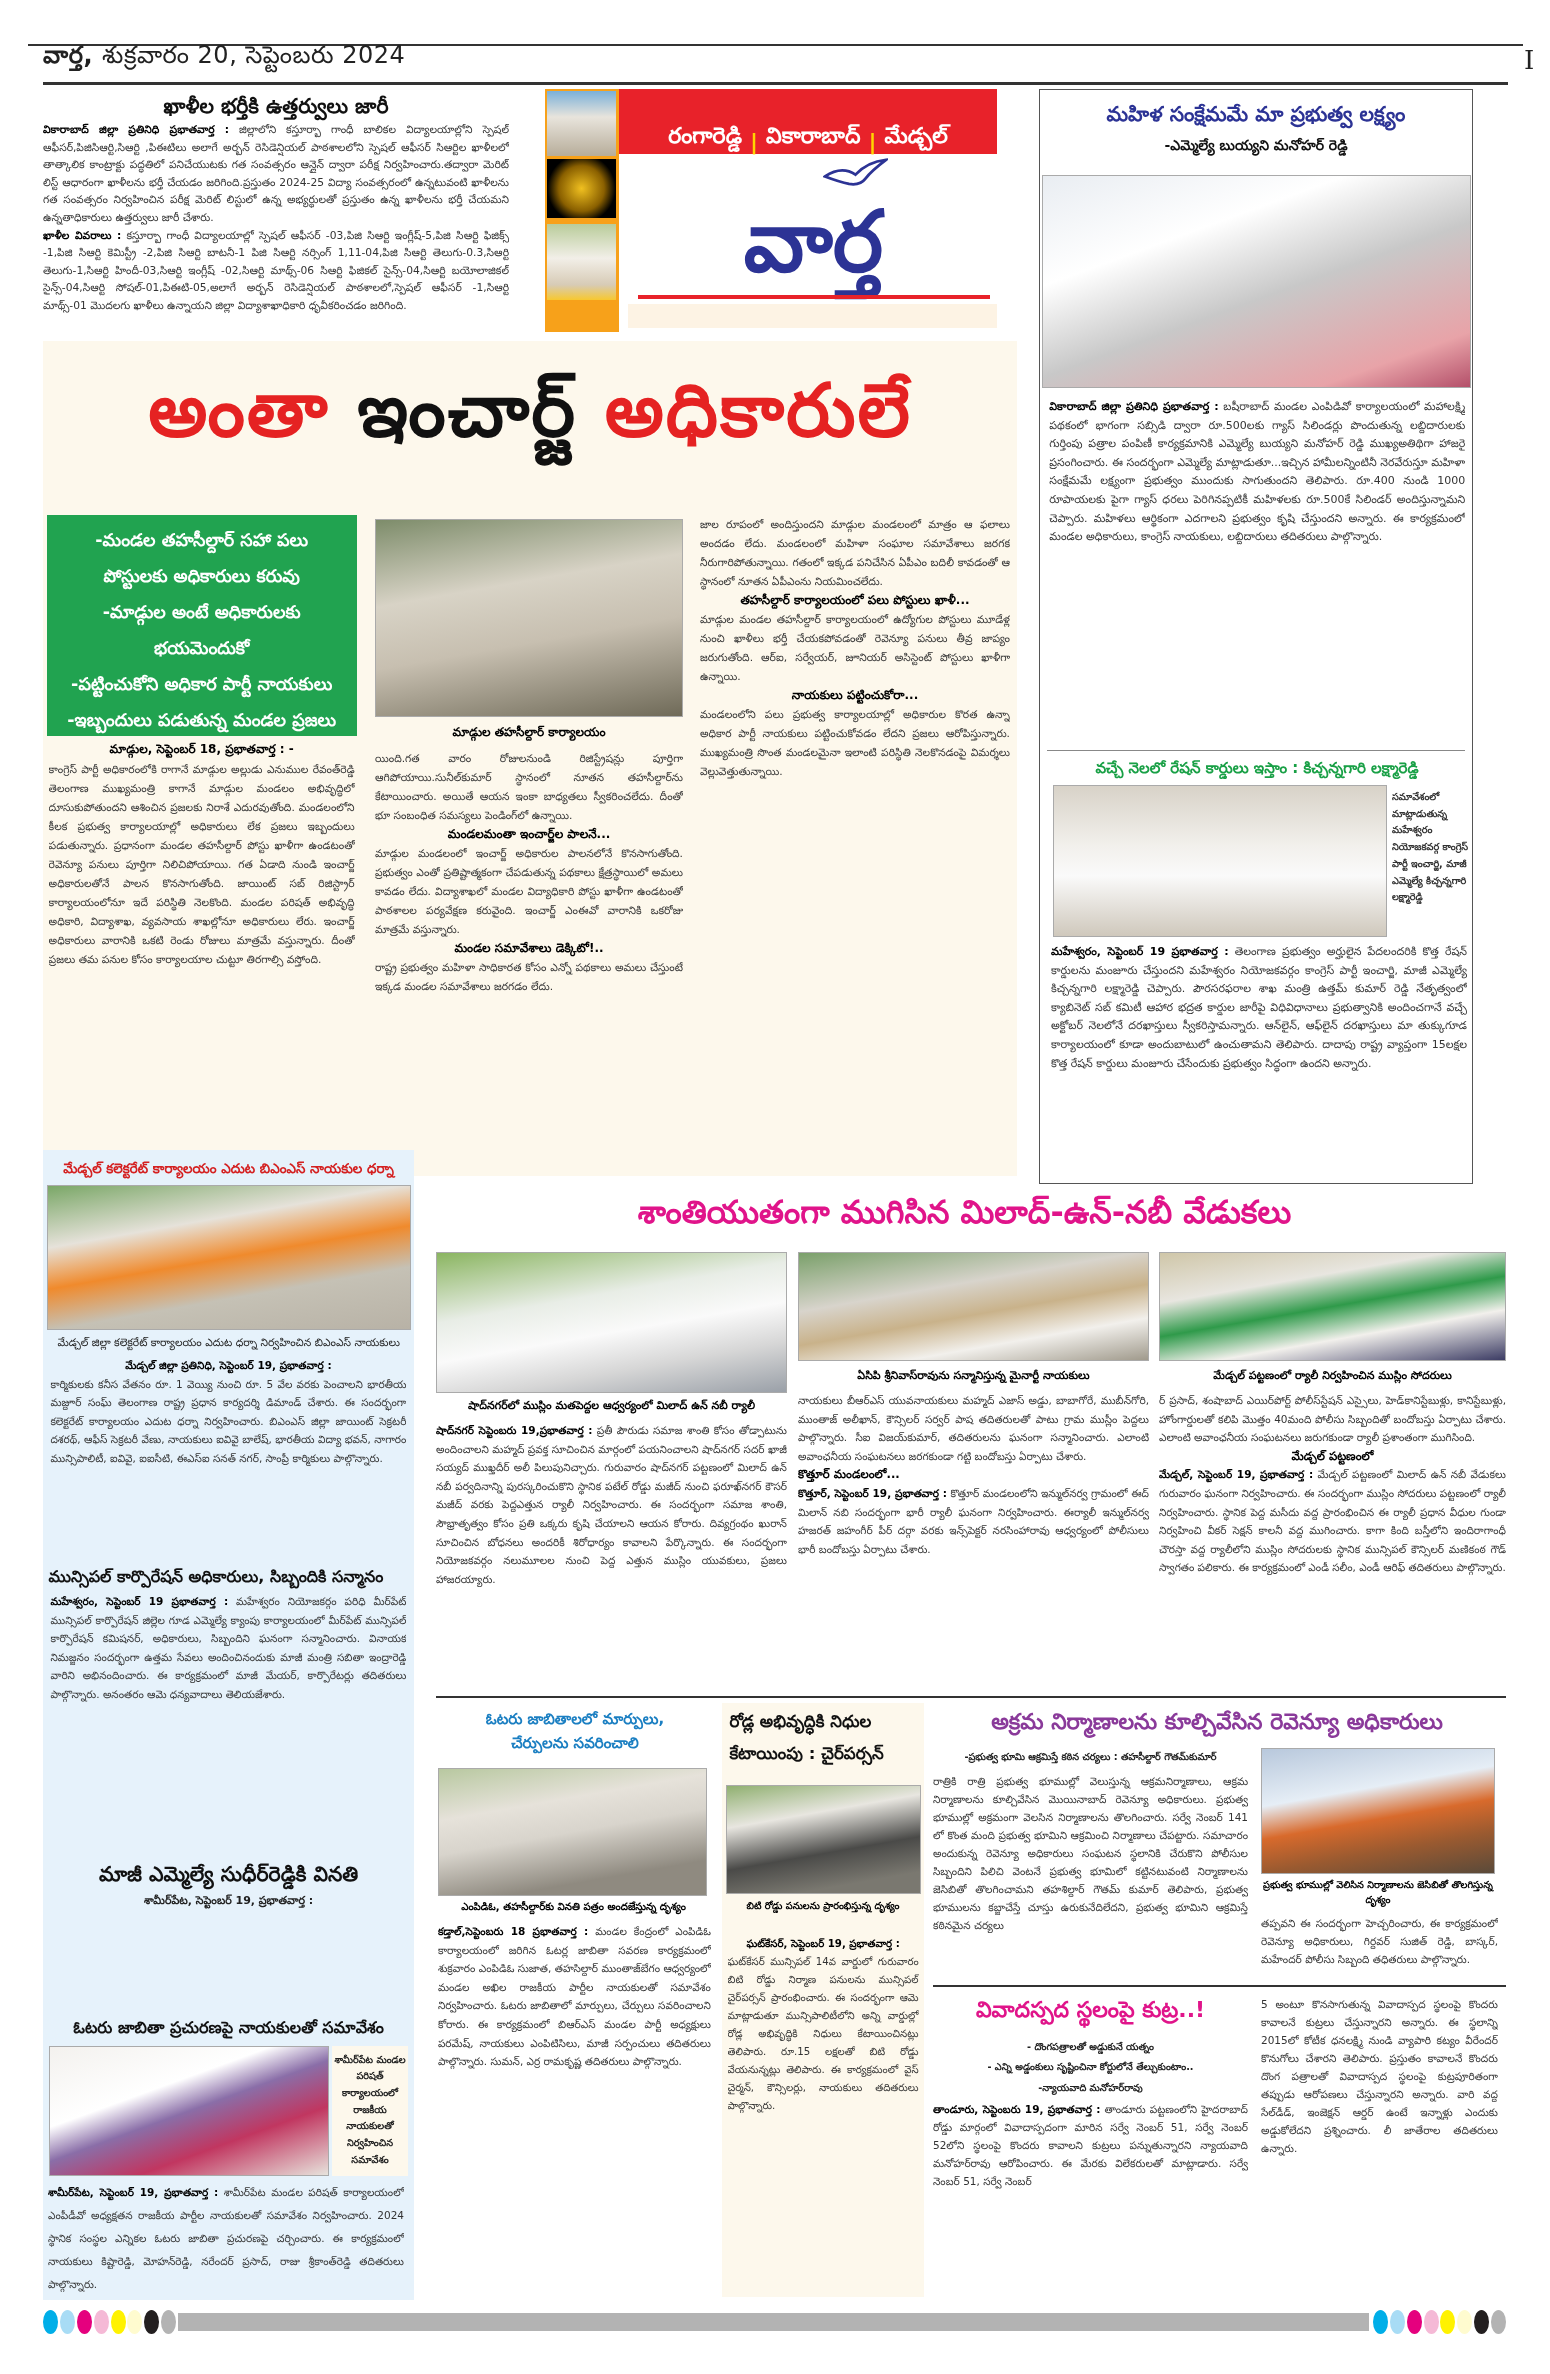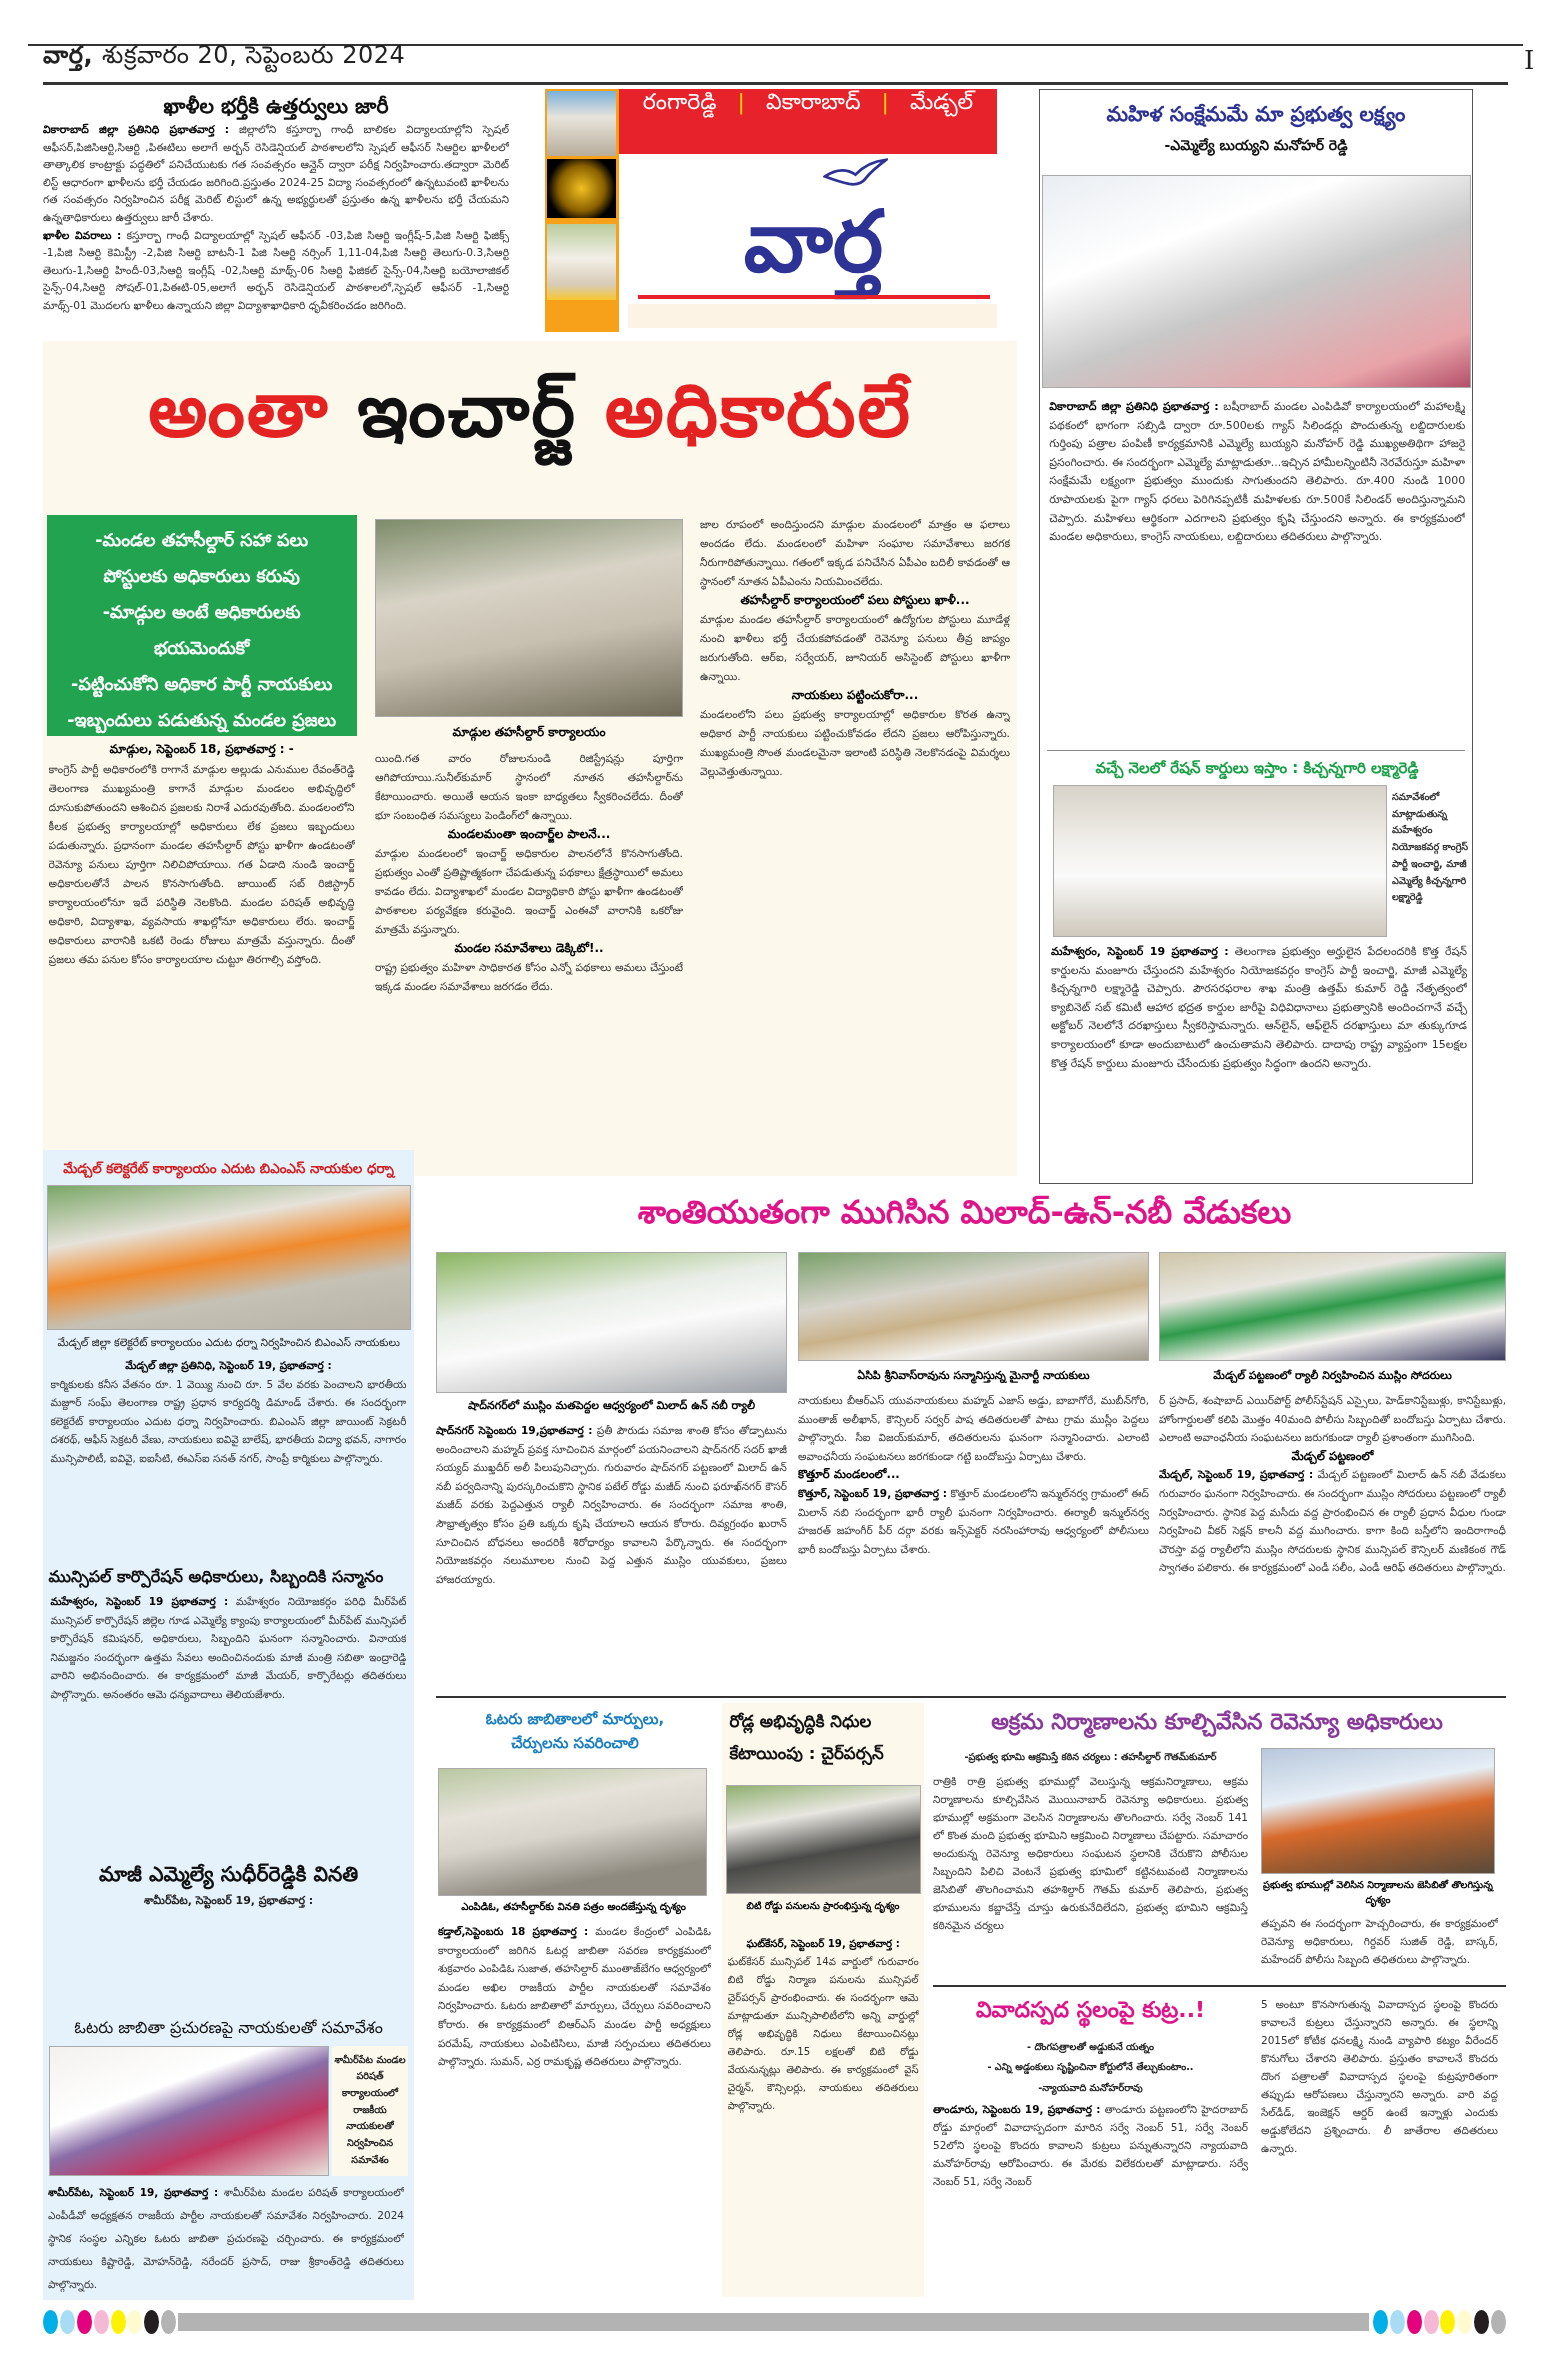--- a/index.html
+++ b/index.html
@@ -44,21 +44,21 @@
     <span>కస్తూర్బా గాంధీ విద్యాలయాల్లో స్పెషల్ ఆఫీసర్ -03,పిజి సిఆర్టి ఇంగ్లీష్-5,పిజి సిఆర్టి ఫిజిక్స్ -1,పిజి సిఆర్టి కెమిస్ట్రీ -2,పిజి సిఆర్టి బాటనీ-1 పిజి సిఆర్టి నర్సింగ్ 1,11-04,పిజి సిఆర్టి తెలుగు-0.3,సిఆర్టి తెలుగు-1,సిఆర్టి హిందీ-03,సిఆర్టి ఇంగ్లీష్ -02,సిఆర్టి మాథ్స్-06 సిఆర్టి ఫిజికల్ సైన్స్-04,సిఆర్టి బయోలాజికల్ సైన్స్-04,సిఆర్టి సోషల్-01,పిఈటి-05,అలాగే అర్బన్ రెసిడెన్షియల్ పాఠశాలలో,స్పెషల్ ఆఫీసర్ -1,సిఆర్టి మాథ్స్-01 మొదలగు ఖాళీలు ఉన్నాయని జిల్లా విద్యాశాఖాధికారి ధృవీకరించడం జరిగింది.</span>
   </div>
 </div>
 
 <div class="abs" style="left:545px;top:89px;width:471px;height:243px">
   <div class="abs" style="left:0;top:0;width:74px;height:243px;background:#f7a11a">
     <div class="abs" style="left:1.9px;top:1.9px;width:69px;height:65px;background:linear-gradient(180deg,#7ab0d8,#e8e4dc 40%,#b7ad9a)"></div>
     <div class="abs" style="left:1.9px;top:70px;width:69px;height:59px;background:radial-gradient(circle at 50% 50%,#f0c020,#8a6000 50%,#000 75%)"></div>
     <div class="abs" style="left:1.9px;top:135px;width:69px;height:76px;background:linear-gradient(180deg,#b9cc9a,#f2efe8 45%,#d7cbb6 80%,#f7c830)"></div>
   </div>
-  <div class="abs" style="left:74px;top:0;width:378px;height:65px;background:#e8222a;color:#fff;font-weight:normal;font-size:22px;display:flex;align-items:flex-start;justify-content:center;gap:21px">
+  <div class="abs" style="left:74px;top:0;width:378px;height:65px;background:#e8222a;color:#fff;font-weight:bold;font-size:22px;display:flex;align-items:flex-end;justify-content:center;gap:8px">
     <span>రంగారెడ్డి</span>
       <span style="color:#ffd400">|</span>
     <span>వికారాబాద్</span>
       <span style="color:#ffd400">|</span>
     <span>మేడ్చల్</span>
   </div>
   <div class="abs" style="left:278px;top:69px;width:65px;height:37px">
     <svg width="65" height="37" viewBox="0 0 70 40">
         <path d="M2 20 Q20 8 35 18 Q48 4 68 2 Q52 14 46 22 Q40 30 28 28 Q18 26 2 20Z" fill="#fff" stroke="#2c3395" stroke-width="3"></path>
       </svg>
@@ -131,21 +131,21 @@
     <b style="display:block;text-align:center">మేడ్చల్ జిల్లా ప్రతినిధి, సెప్టెంబర్ 19, ప్రభాతవార్త :</b>
     <span>కార్మికులకు కనీస వేతనం రూ. 1 వెయ్యి నుంచి రూ. 5 వేల వరకు పెంచాలని భారతీయ మజ్దూర్ సంఘ్ తెలంగాణ రాష్ట్ర ప్రధాన కార్యదర్శి డిమాండ్ చేశారు. ఈ సందర్భంగా కలెక్టరేట్ కార్యాలయం ఎదుట ధర్నా నిర్వహించారు. బిఎంఎస్ జిల్లా జాయింట్ సెక్రటరీ దశరథ్, ఆఫీస్ సెక్రటరీ వేణు, నాయకులు ఐవివై బాలేష్, భారతీయ విద్యా భవన్, నాగారం మున్సిపాలిటీ, ఐవివై, ఐఐసీటి, ఈఎస్ఐ సనత్ నగర్, సాంప్రీ కార్మికులు పాల్గొన్నారు.</span>
   </div>
   <div class="abs" style="left:5.6px;top:417px;width:360px;font-weight:bold;font-size:16px;color:#111">మున్సిపల్ కార్పొరేషన్ అధికారులు, సిబ్బందికి సన్మానం</div>
   <div class="abs body" style="left:7.4px;top:442px;width:356px;height:260px;font-size:10.5px;line-height:18.6px">
     <b>మహేశ్వరం, సెప్టెంబర్ 19 ప్రభాతవార్త :</b>
     <span>మహేశ్వరం నియోజకర్గం పరిధి మీర్‌పేట్ మున్సిపల్ కార్పొరేషన్ జిల్లెల గూడ ఎమ్మెల్యే క్యాంపు కార్యాలయంలో మీర్‌పేట్ మున్సిపల్ కార్పొరేషన్ కమిషనర్, అధికారులు, సిబ్బందిని ఘనంగా సన్మానించారు. వినాయక నిమజ్జనం సందర్భంగా ఉత్తమ సేవలు అందించినందుకు మాజీ మంత్రి సబితా ఇంద్రారెడ్డి వారిని అభినందించారు. ఈ కార్యక్రమంలో మాజీ మేయర్, కార్పొరేటర్లు తదితరులు పాల్గొన్నారు. అనంతరం ఆమె ధన్యవాదాలు తెలియజేశారు.</span>
   </div>
   <div class="abs" style="left:5.6px;top:712px;width:360px;text-align:center;font-weight:bold;font-size:20.4px;color:#111">మాజీ ఎమ్మెల్యే సుధీర్‌రెడ్డికి వినతి</div>
   <div class="abs" style="left:5.6px;top:744px;width:360px;text-align:center;font-weight:bold;font-size:11px">శామీర్‌పేట, సెప్టెంబర్ 19, ప్రభాతవార్త :</div>
-  <div class="abs" style="left:5.6px;top:868px;width:360px;text-align:center;font-weight:normal;font-size:16px;color:#111">ఓటరు జాబితా ప్రచురణపై నాయకులతో సమావేశం</div>
+  <div class="abs" style="left:5.6px;top:868px;width:360px;text-align:center;font-weight:bold;font-size:16px;color:#111">ఓటరు జాబితా ప్రచురణపై నాయకులతో సమావేశం</div>
   <div class="photo" style="left:5.6px;top:896px;width:280px;height:130px;background:linear-gradient(160deg,#f3f1ee,#ffffff 35%,#8a6ea8 50%,#c13660 70%,#e7e3dc)"></div>
   <div class="abs cream" style="left:289px;top:896px;width:76px;height:130px;font-size:9.7px;line-height:16.7px;text-align:center;font-weight:bold;padding-top:5.6px">శామీర్‌పేట మండల పరిషత్ కార్యాలయంలో రాజకీయ నాయకులతో నిర్వహించిన సమావేశం</div>
   <div class="abs body" style="left:5px;top:1031px;width:356px;height:113px;font-size:10.5px;line-height:23px">
     <b>శామీర్‌పేట, సెప్టెంబర్ 19, ప్రభాతవార్త :</b>
     <span>శామీర్‌పేట మండల పరిషత్ కార్యాలయంలో ఎంపీడీవో అధ్యక్షతన రాజకీయ పార్టీల నాయకులతో సమావేశం నిర్వహించారు. 2024 స్థానిక సంస్థల ఎన్నికల ఓటరు జాబితా ప్రచురణపై చర్చించారు. ఈ కార్యక్రమంలో నాయకులు కిష్టారెడ్డి, మోహన్‌రెడ్డి, నరేందర్ ప్రసాద్, రాజు శ్రీకాంత్‌రెడ్డి తదితరులు పాల్గొన్నారు.</span>
   </div>
 </div>
 
 <div class="abs pink" style="left:436px;top:1184px;width:1057px;text-align:center;font-weight:bold;font-size:32px;line-height:56px;color:#e0148a">శాంతియుతంగా ముగిసిన మిలాద్-ఉన్-నబీ వేడుకలు</div>
 

